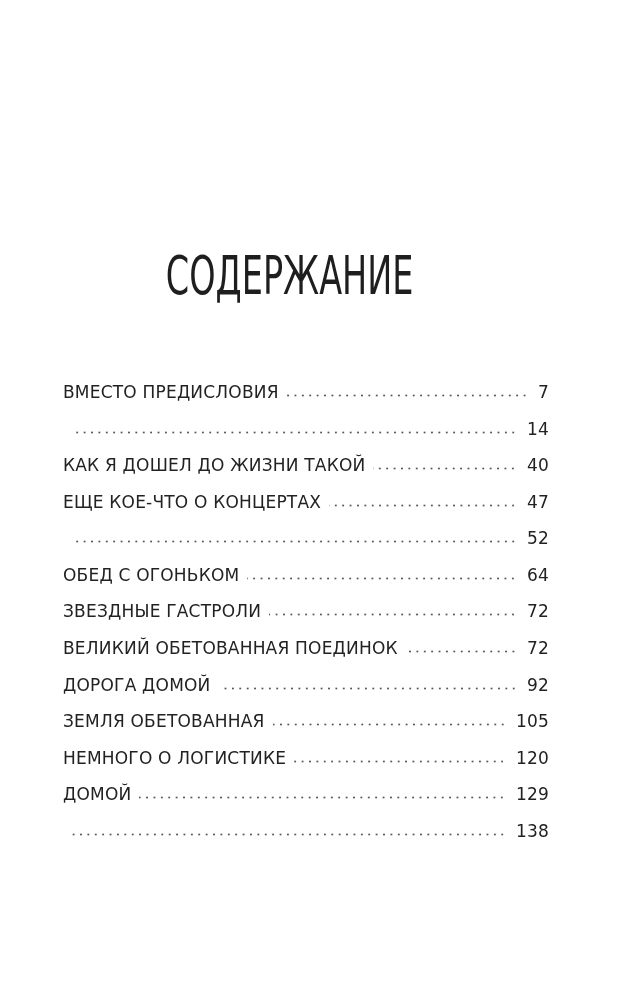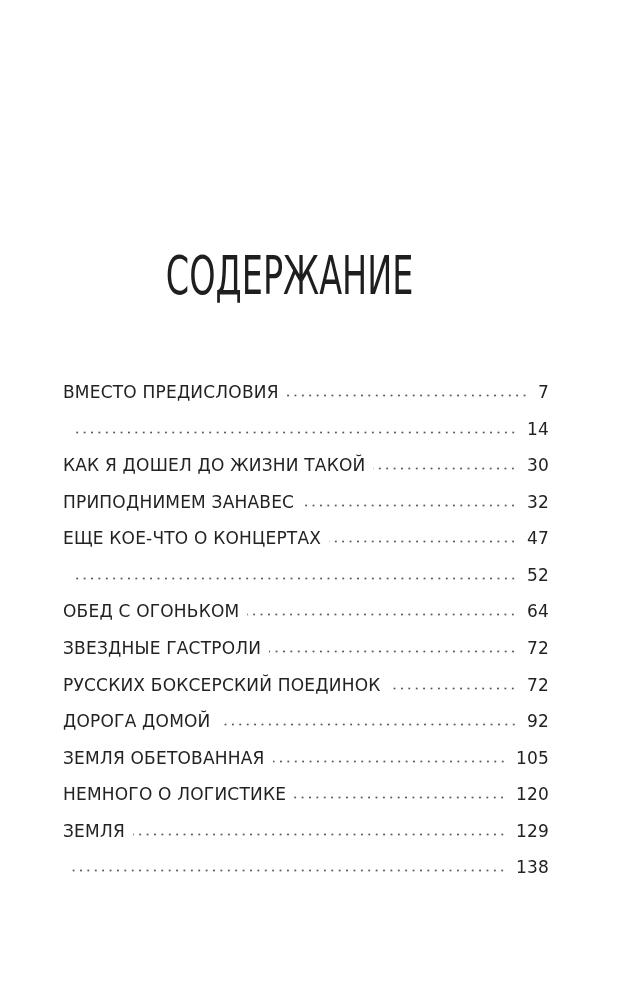--- a/index.html
+++ b/index.html
@@ -87,26 +87,21 @@
       <span class="toc-leader"></span>
       <span class="toc-page">7</span>
     </li>
   <li class="toc-row">
       <span class="toc-leader"></span>
       <span class="toc-page">14</span>
     </li>
   <li class="toc-row">
       <span class="toc-title">КАК Я ДОШЕЛ ДО ЖИЗНИ ТАКОЙ</span>
       <span class="toc-leader"></span>
-      <span class="toc-page">30</span>
-    </li>
-  <li class="toc-row">
-      <span class="toc-title">ПРИПОДНИМЕМ ЗАНАВЕС</span>
-      <span class="toc-leader"></span>
-      <span class="toc-page">32</span>
+      <span class="toc-page">40</span>
     </li>
   <li class="toc-row">
       <span class="toc-title">ЕЩЕ КОЕ-ЧТО О КОНЦЕРТАХ</span>
       <span class="toc-leader"></span>
       <span class="toc-page">47</span>
     </li>
   <li class="toc-row">
       <span class="toc-leader"></span>
       <span class="toc-page">52</span>
     </li>
@@ -114,41 +109,41 @@
       <span class="toc-title">ОБЕД С ОГОНЬКОМ</span>
       <span class="toc-leader"></span>
       <span class="toc-page">64</span>
     </li>
   <li class="toc-row">
       <span class="toc-title">ЗВЕЗДНЫЕ ГАСТРОЛИ</span>
       <span class="toc-leader"></span>
       <span class="toc-page">72</span>
     </li>
   <li class="toc-row">
-      <span class="toc-title">РУССКИХ БОКСЕРСКИЙ ПОЕДИНОК</span>
+      <span class="toc-title">ВЕЛИКИЙ ОБЕТОВАННАЯ ПОЕДИНОК</span>
       <span class="toc-leader"></span>
       <span class="toc-page">72</span>
     </li>
   <li class="toc-row">
       <span class="toc-title">ДОРОГА ДОМОЙ</span>
       <span class="toc-leader"></span>
       <span class="toc-page">92</span>
     </li>
   <li class="toc-row">
       <span class="toc-title">ЗЕМЛЯ ОБЕТОВАННАЯ</span>
       <span class="toc-leader"></span>
       <span class="toc-page">105</span>
     </li>
   <li class="toc-row">
       <span class="toc-title">НЕМНОГО О ЛОГИСТИКЕ</span>
       <span class="toc-leader"></span>
       <span class="toc-page">120</span>
     </li>
   <li class="toc-row">
-      <span class="toc-title">ЗЕМЛЯ</span>
+      <span class="toc-title">ДОМОЙ</span>
       <span class="toc-leader"></span>
       <span class="toc-page">129</span>
     </li>
   <li class="toc-row">
       <span class="toc-leader"></span>
       <span class="toc-page">138</span>
     </li>
 </ul>
 
 </body></html>

